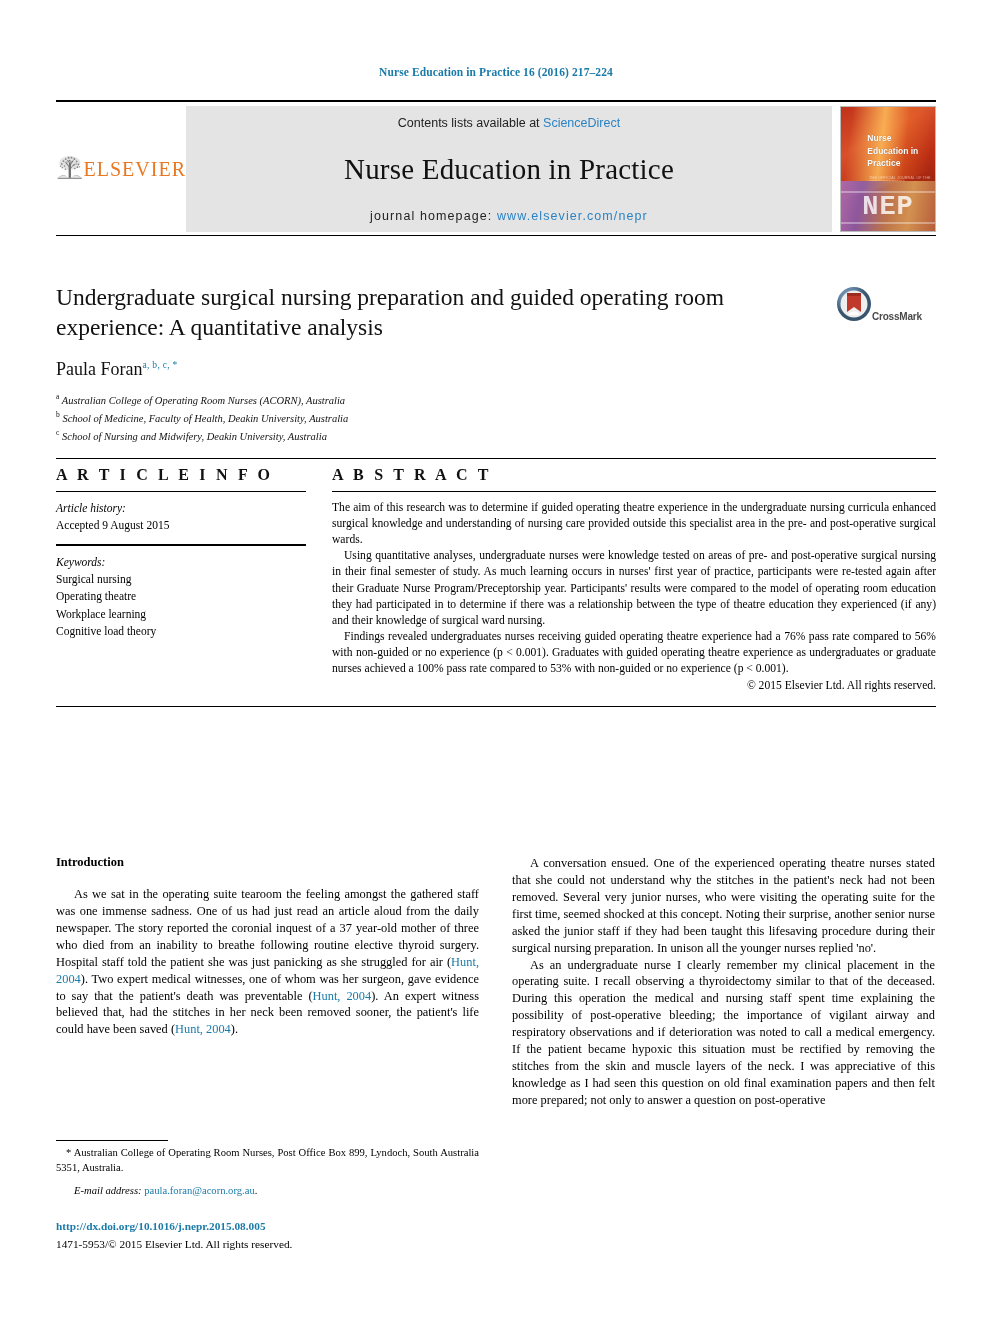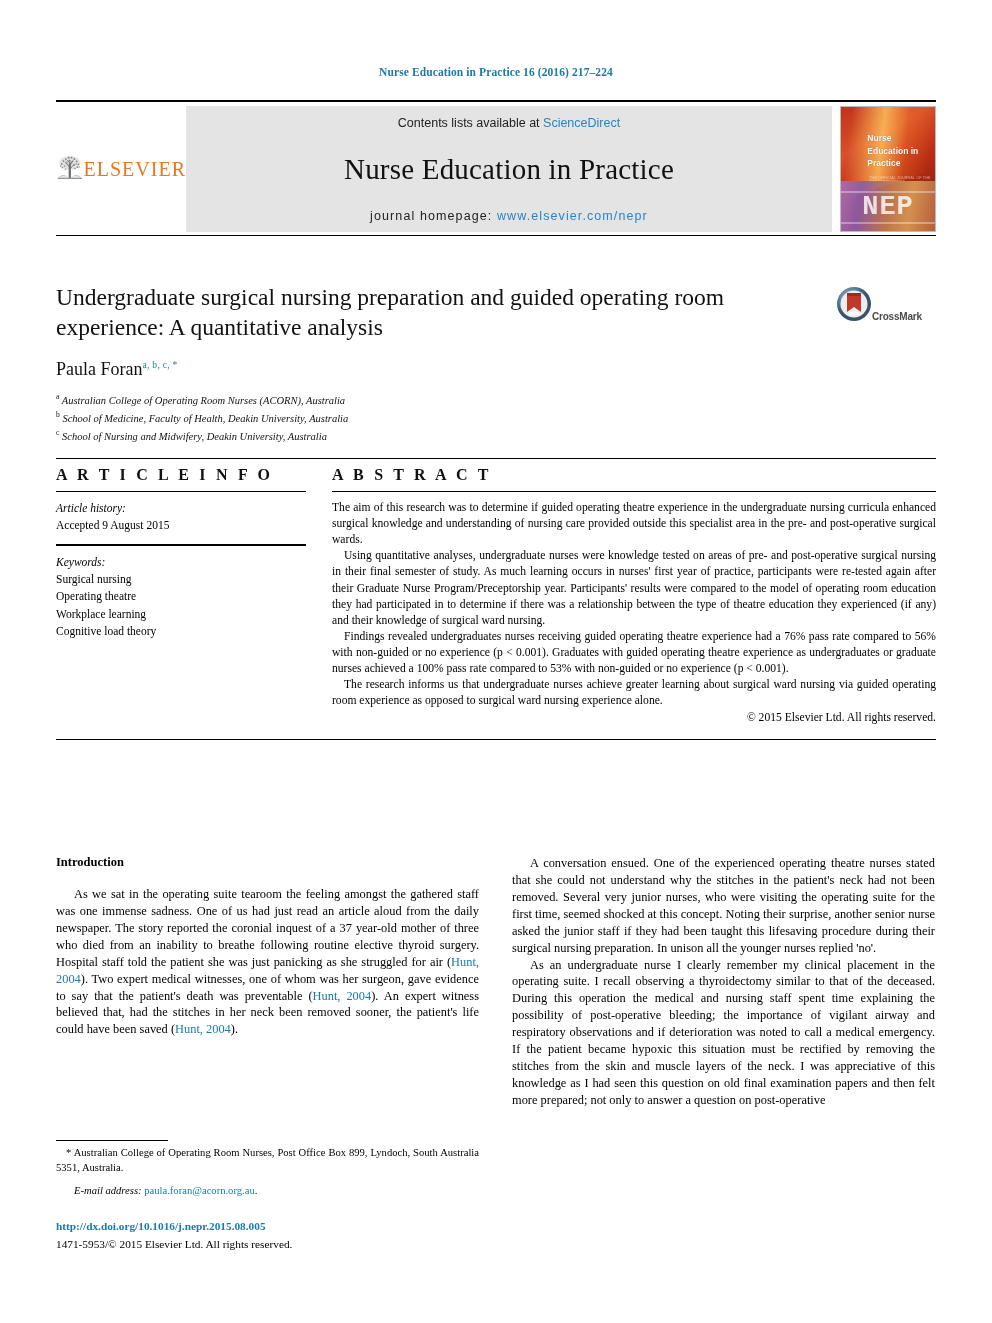--- a/index.html
+++ b/index.html
@@ -483,21 +483,20 @@
           <li>Cognitive load theory</li>
         </ul>
       </div>
 
       <div class="col-abs">
         <div class="sec-head">A B S T R A C T</div>
         <div class="thin-rule"></div>
         <p class="abs-p">The aim of this research was to determine if guided operating theatre experience in the undergraduate nursing curricula enhanced surgical knowledge and understanding of nursing care provided outside this specialist area in the pre- and post-operative surgical wards.</p>
         <p class="abs-p">Using quantitative analyses, undergraduate nurses were knowledge tested on areas of pre- and post-operative surgical nursing in their final semester of study. As much learning occurs in nurses' first year of practice, participants were re-tested again after their Graduate Nurse Program/Preceptorship year. Participants' results were compared to the model of operating room education they had participated in to determine if there was a relationship between the type of theatre education they experienced (if any) and their knowledge of surgical ward nursing.</p>
         <p class="abs-p">Findings revealed undergraduates nurses receiving guided operating theatre experience had a 76% pass rate compared to 56% with non-guided or no experience (p &lt; 0.001). Graduates with guided operating theatre experience as undergraduates or graduate nurses achieved a 100% pass rate compared to 53% with non-guided or no experience (p &lt; 0.001).</p>
-        <p class="abs-p">The research informs us that undergraduate nurses achieve greater learning about surgical ward nursing via guided operating room experience as opposed to surgical ward nursing experience alone.</p>
         <div class="copyright">© 2015 Elsevier Ltd. All rights reserved.</div>
       </div>
 
     </div>
     <div class="infoabs-bottom-rule"></div>
   </div>
 
   <div class="body-cols">
 
     <div class="bcol">

